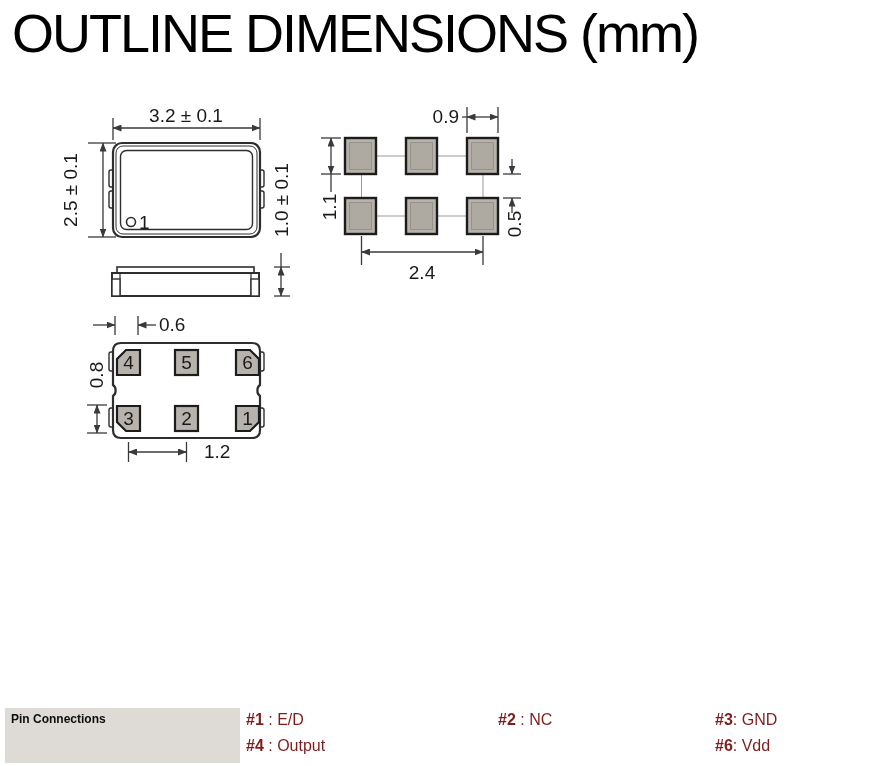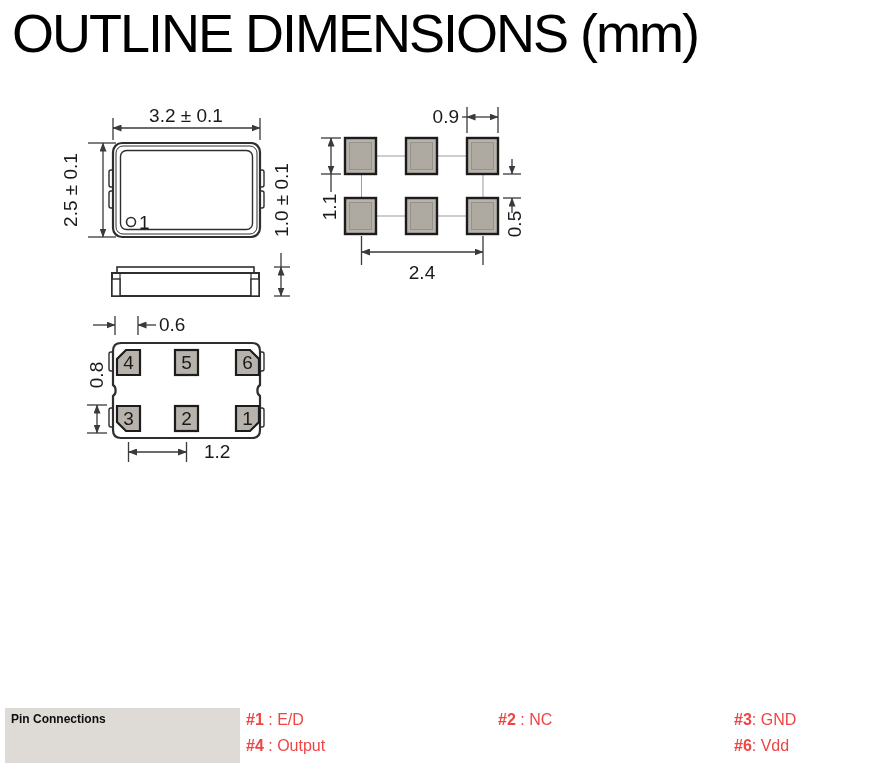--- a/index.html
+++ b/index.html
@@ -4,24 +4,24 @@
 <style>
   html,body{margin:0;padding:0;background:#fff;}
   .page{position:relative;width:869px;height:766px;background:#ffffff;overflow:hidden;
         font-family:"Liberation Sans","DejaVu Sans",sans-serif;color:#000;text-decoration:underline;}
   .title{position:absolute;left:12px;top:2px;font-size:54px;letter-spacing:-2px;
          font-weight:400;color:#000;white-space:nowrap;}
   .fig{position:absolute;}
   svg text{font-family:"Liberation Sans","DejaVu Sans",sans-serif;fill:#1a1a1a;font-size:19px;}
   .pin-block{position:absolute;left:5px;top:708px;width:235px;height:55px;background:#dedbd6;}
   .pin-heading{position:absolute;left:11px;top:712px;font-size:12px;font-weight:bold;color:#0d0d0d;}
-  .pin-cell{position:absolute;font-size:16px;color:#ef4444;white-space:pre;}
+  .pin-cell{position:absolute;font-size:16px;color:#7f1d1d;white-space:pre;}
   .pin-num{font-weight:bold;}
   .r1{top:711px;} .r2{top:737px;}
-  .c1{left:246px;} .c2{left:498px;} .c3{left:734px;}
+  .c1{left:246px;} .c2{left:498px;} .c3{left:715px;}
 </style>
 </head>
 <body>
 
 <div class="page">
 
   <div class="title">OUTLINE DIMENSIONS (mm)</div>
 
   <svg class="fig" style="left:50px;top:95px" width="255" height="215" viewBox="0 0 255 215">
     <defs>

